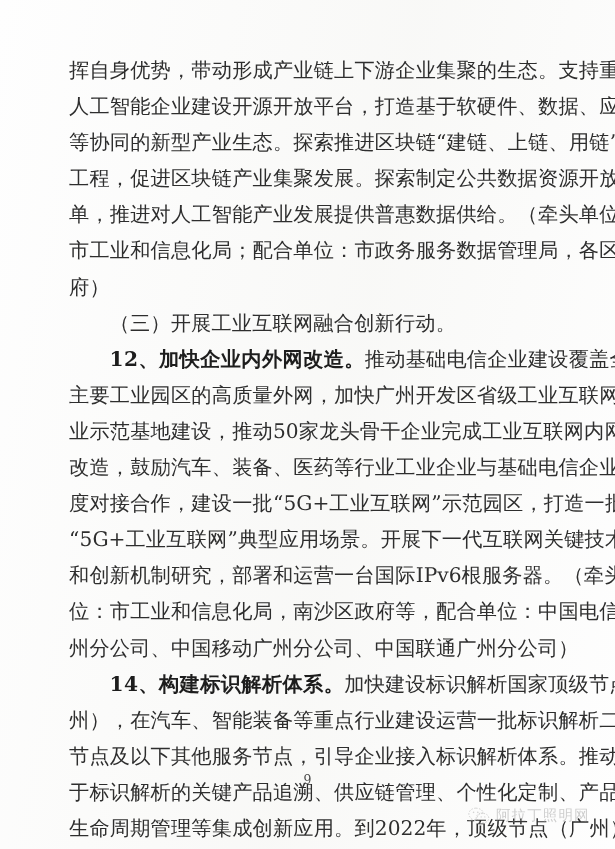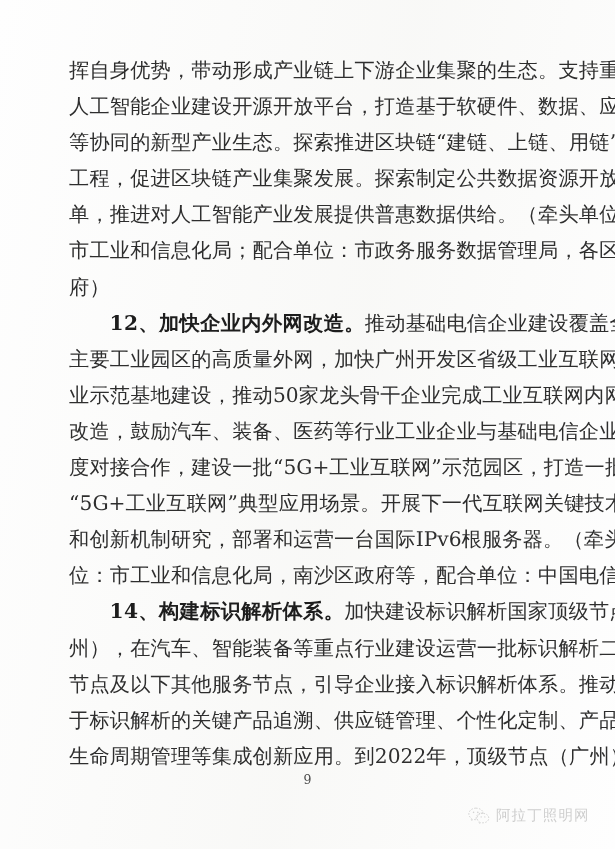--- a/index.html
+++ b/index.html
@@ -286,20 +286,21 @@
         <span>数</span>
         <span>据</span>
         <span>管</span>
         <span>理</span>
         <span>局</span>
         <span>，</span>
         <span>各</span>
         <span>区</span>
       </div>
       <div class="line"><span>府）</span></div>
+      <div class="line indent"><span>（三）开展工业互联网融合创新行动。</span></div>
       <div class="line indent"><span class="bold">12、加快企业内外网改造。</span><span>推动基础电信企业建设覆盖全市</span></div>
       <div class="line just">
         <span>主</span>
         <span>要</span>
         <span>工</span>
         <span>业</span>
         <span>园</span>
         <span>区</span>
         <span>的</span>
         <span>高</span>
@@ -501,20 +502,21 @@
         <span>配</span>
         <span>合</span>
         <span>单</span>
         <span>位</span>
         <span>：</span>
         <span>中</span>
         <span>国</span>
         <span>电</span>
         <span>信</span>
       </div>
+      <div class="line"><span>州分公司、中国移动广州分公司、中国联通广州分公司）</span></div>
       <div class="line indent"><span class="bold">14、构建标识解析体系。</span><span>加快建设标识解析国家顶级节点（广</span></div>
       <div class="line just">
         <span>州</span>
         <span>）</span>
         <span>，</span>
         <span>在</span>
         <span>汽</span>
         <span>车</span>
         <span>、</span>
         <span>智</span>

